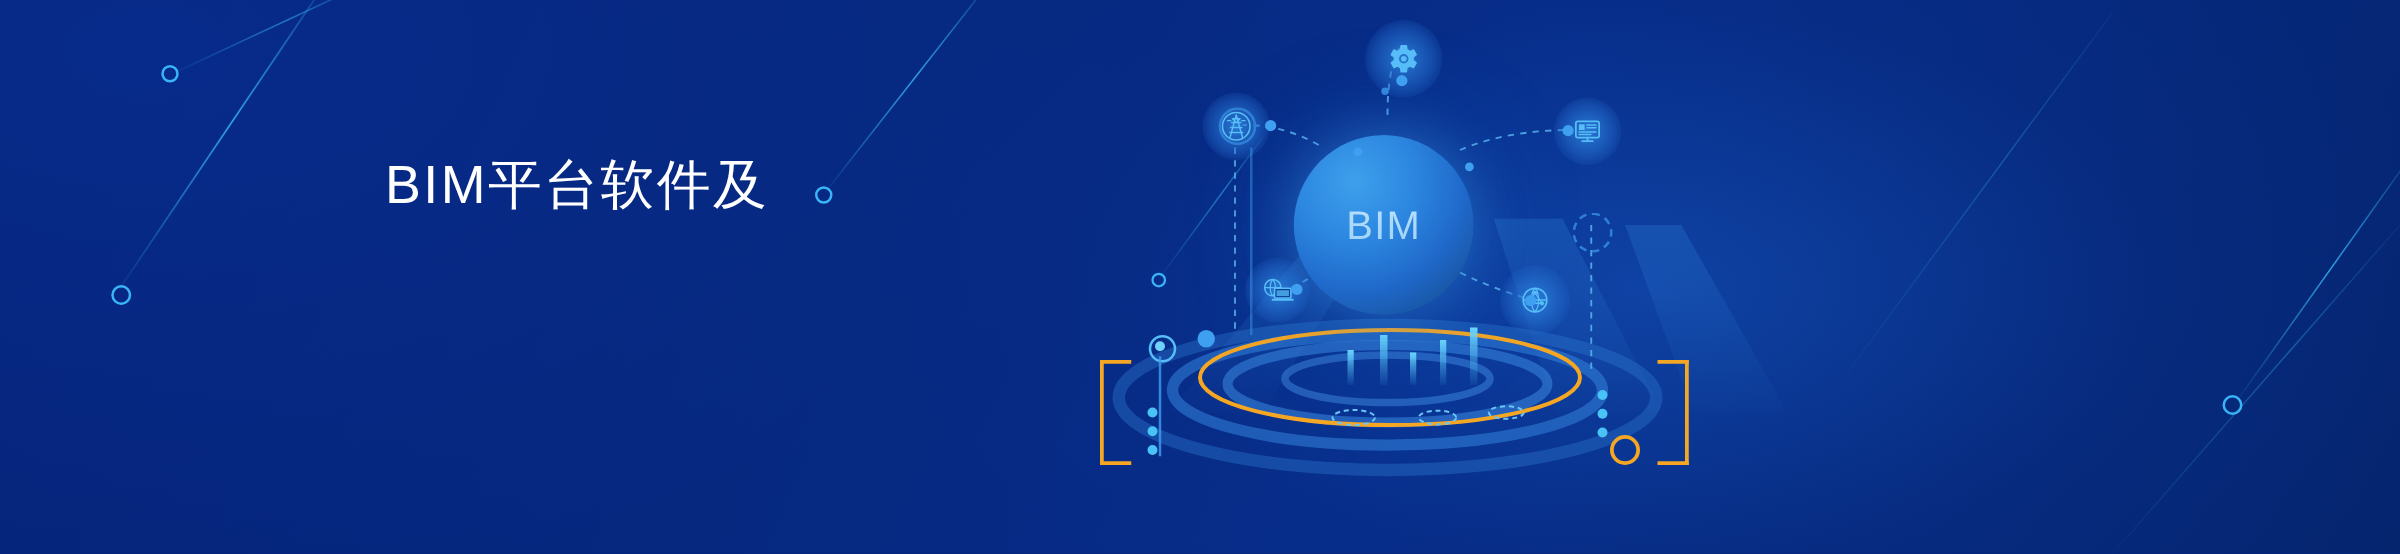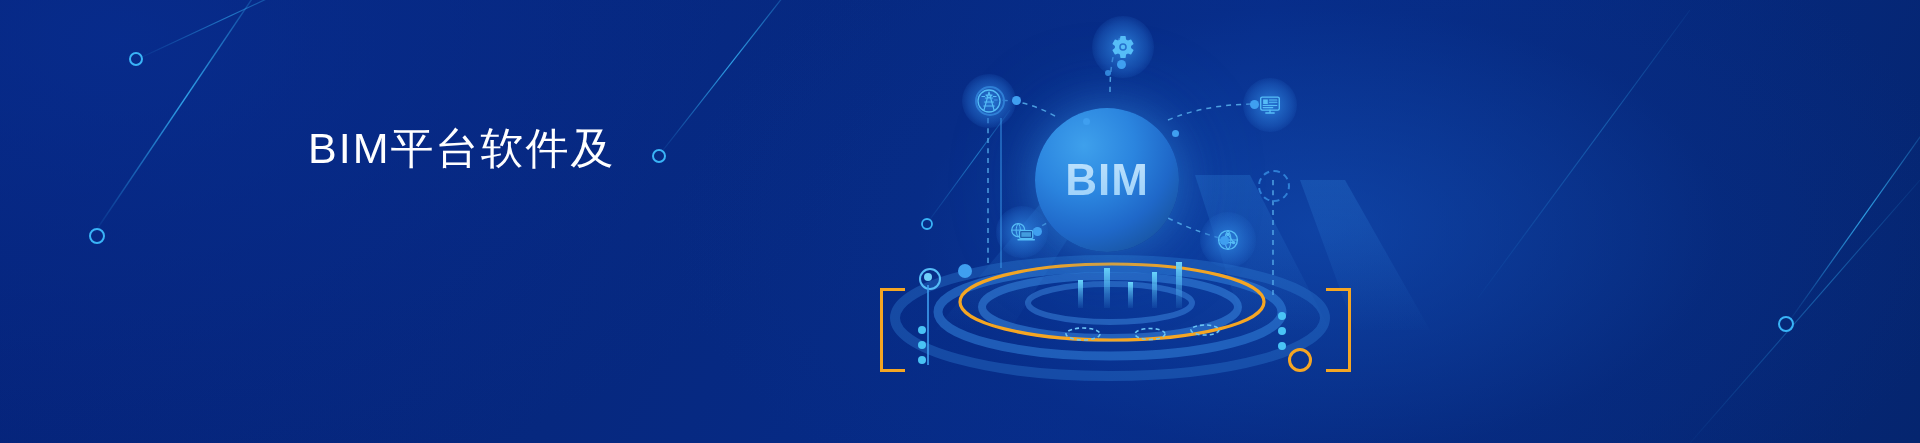--- a/index.html
+++ b/index.html
@@ -34,23 +34,23 @@
     left:1035px;top:108px;
     width:144px;height:144px;
     border-radius:50%;
     background:
       radial-gradient(circle at 34% 26%, #3ea0ec 0%, #2b85df 35%, #1f68c9 62%, #17539f 85%, #124584 100%);
     box-shadow:0 0 42px rgba(58,150,230,0.45), 0 0 90px rgba(40,120,210,0.28);
   }
   .bim-sphere .bim-label{
     position:absolute;inset:0;
     display:flex;align-items:center;justify-content:center;
-    font-size:44px;
+    font-size:32px;
     letter-spacing:1px;
-    font-weight:700;
+    font-weight:400;
     color:#cfe9ff;
     background:linear-gradient(180deg,#eaf6ff 0%,#a6d6fb 55%,#7cc0f6 100%);
     -webkit-background-clip:text;background-clip:text;
     -webkit-text-fill-color:transparent;
     text-shadow:0 0 18px rgba(150,210,255,0.0);
   }
   .node{
     position:absolute;
     border-radius:50%;
     display:flex;align-items:center;justify-content:center;

